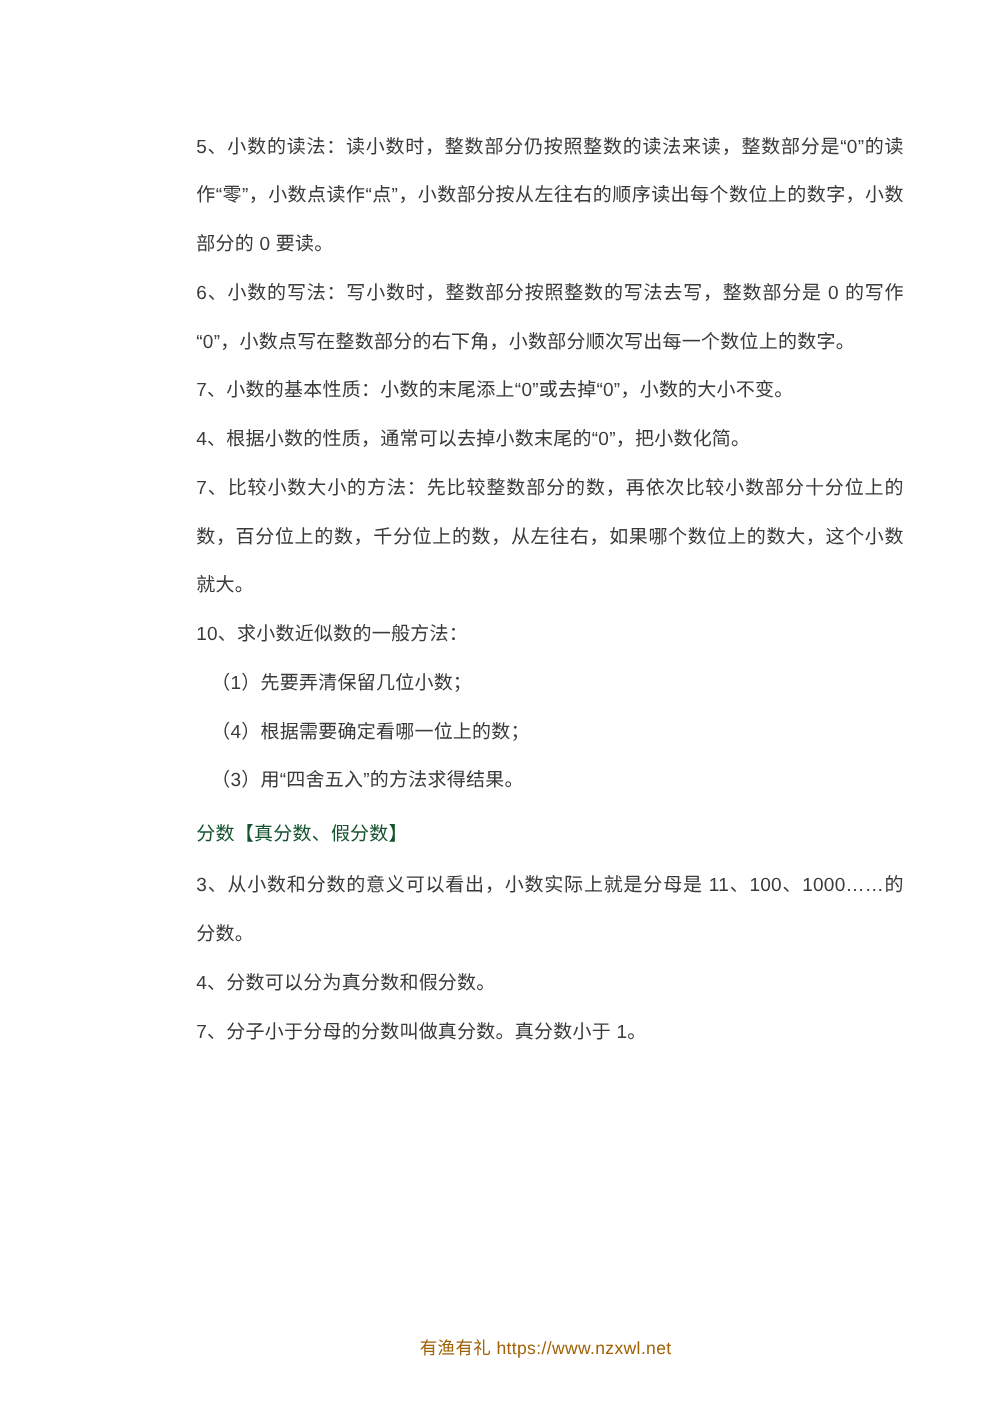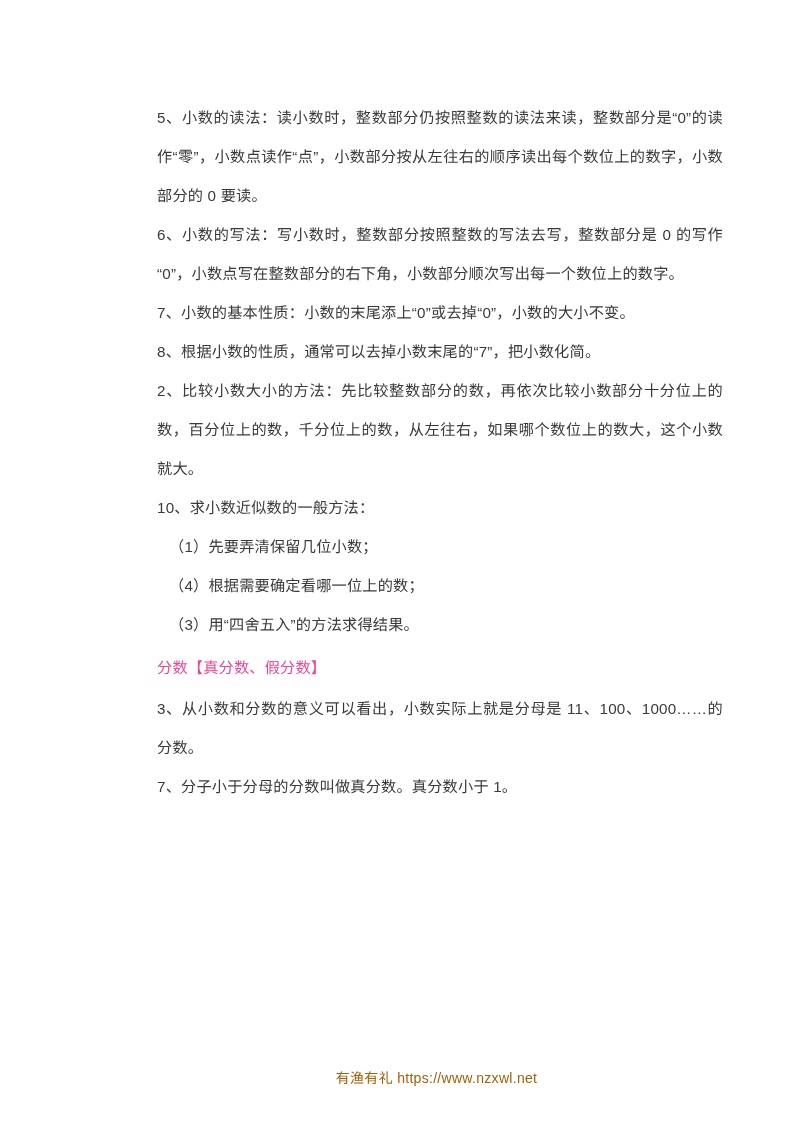--- a/index.html
+++ b/index.html
@@ -50,21 +50,21 @@
     margin-top: 0px;
   }
 
   
   .subitem {
     padding-left: 12px;
   }
 
   
   .section-heading {
-    color: #ec4899;
+    color: #14532d;
     font-size: 15.2px;
     line-height: 39px;
     font-weight: 400;
     letter-spacing: 0.2px;
     margin: 4px 0 2px 0;
   }
 
   
   .footer {
     position: absolute;
@@ -87,37 +87,38 @@
 <div class="page">
 
   <div class="content">
 
     <p class="para">5、小数的读法：读小数时，整数部分仍按照整数的读法来读，整数部分是“0”的读作“零”，小数点读作“点”，小数部分按从左往右的顺序读出每个数位上的数字，小数部分的 0 要读。</p>
 
     <p class="para">6、小数的写法：写小数时，整数部分按照整数的写法去写，整数部分是 0 的写作“0”，小数点写在整数部分的右下角，小数部分顺次写出每一个数位上的数字。</p>
 
     <p class="para">7、小数的基本性质：小数的末尾添上“0”或去掉“0”，小数的大小不变。</p>
 
-    <p class="para">8、根据小数的性质，通常可以去掉小数末尾的“7”，把小数化简。</p>
+    <p class="para">4、根据小数的性质，通常可以去掉小数末尾的“0”，把小数化简。</p>
 
-    <p class="para">2、比较小数大小的方法：先比较整数部分的数，再依次比较小数部分十分位上的数，百分位上的数，千分位上的数，从左往右，如果哪个数位上的数大，这个小数就大。</p>
+    <p class="para">7、比较小数大小的方法：先比较整数部分的数，再依次比较小数部分十分位上的数，百分位上的数，千分位上的数，从左往右，如果哪个数位上的数大，这个小数就大。</p>
 
     <p class="para">10、求小数近似数的一般方法：</p>
 
     <p class="para subitem">（1）先要弄清保留几位小数；</p>
 
     <p class="para subitem">（4）根据需要确定看哪一位上的数；</p>
 
     <p class="para subitem">（3）用“四舍五入”的方法求得结果。</p>
 
     <h2 class="section-heading">分数【真分数、假分数】</h2>
 
 
     <p class="para">3、从小数和分数的意义可以看出，小数实际上就是分母是 11、100、1000……的分数。</p>
 
+    <p class="para">4、分数可以分为真分数和假分数。</p>
 
     <p class="para">7、分子小于分母的分数叫做真分数。真分数小于 1。</p>
 
   </div>
 
   <div class="footer">
     <span class="wm-brand">有渔有礼 </span>
     <span class="wm-site">https://www.nzxwl.net</span>
   </div>
 

